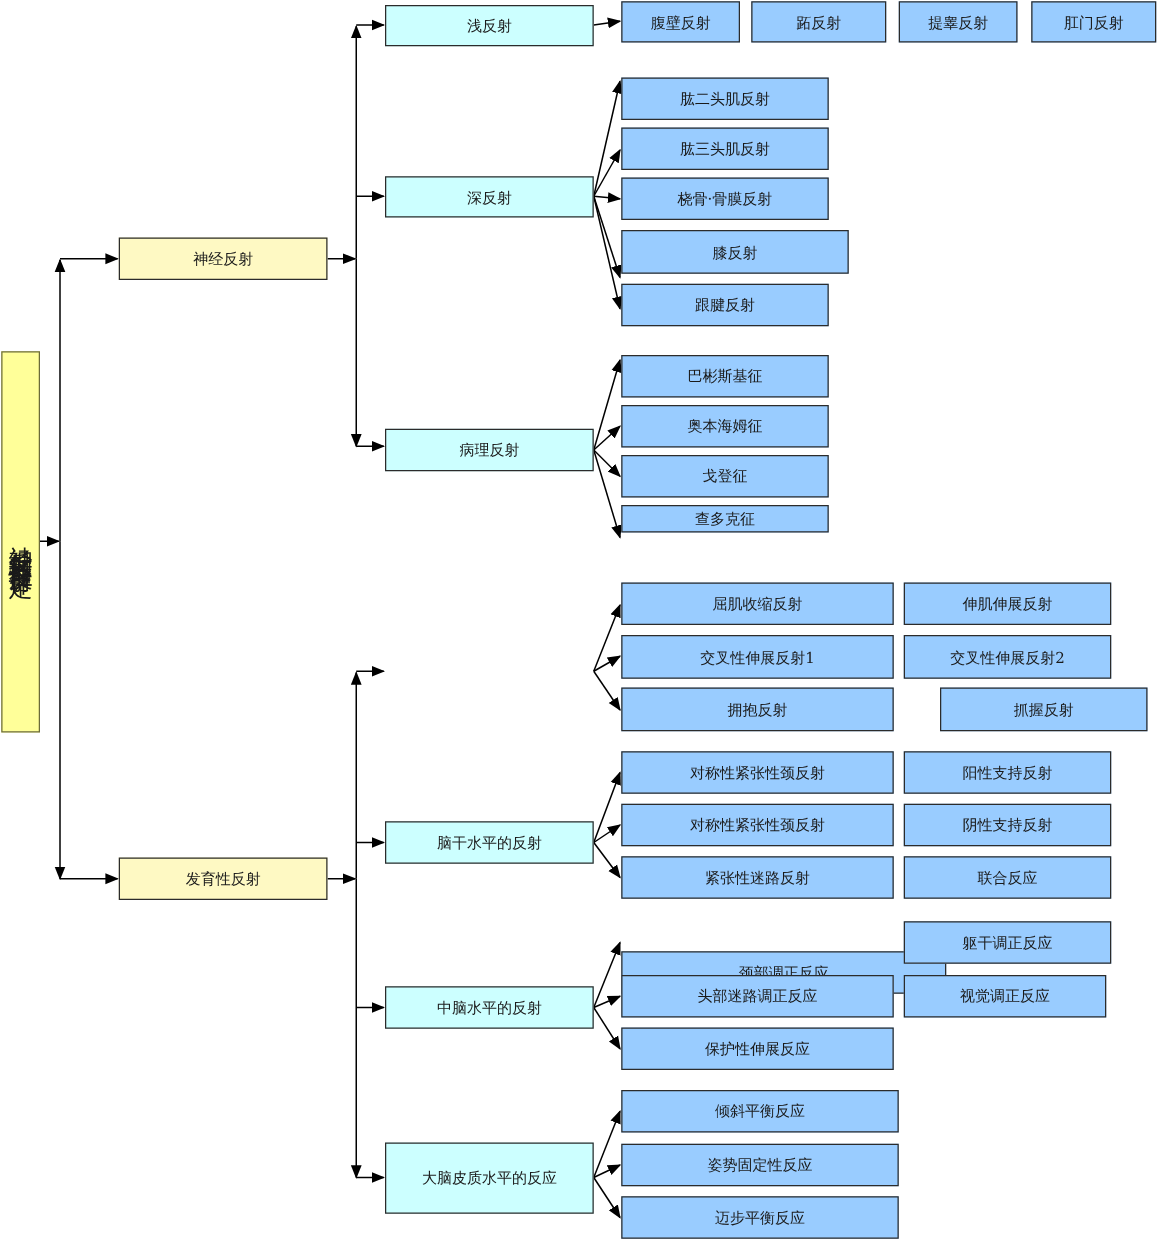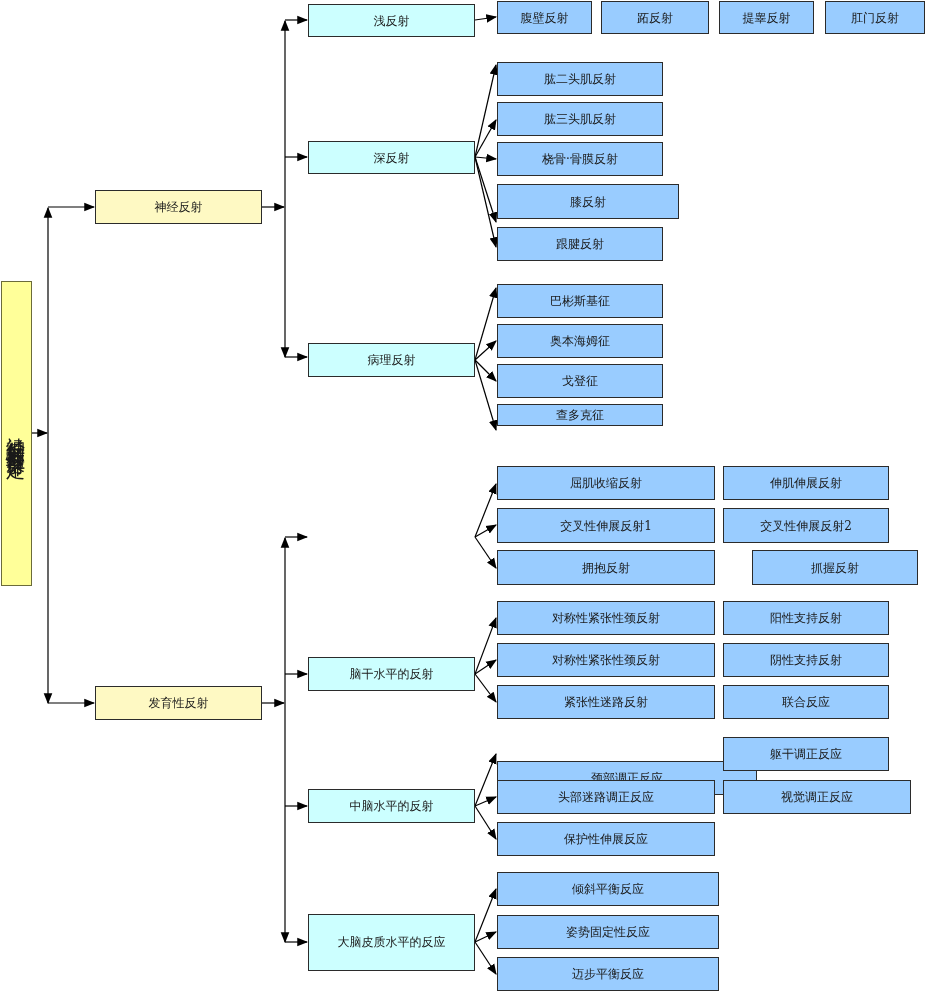--- a/index.html
+++ b/index.html
@@ -182,21 +182,21 @@
 
   <div class="box leaf" style="left:497px;top:737px;width:260px;height:34px;margin-top:24px;">
       <span>颈部调正反应</span>
     </div>
   <div class="box leaf" style="left:723px;top:737px;width:166px;height:34px;">
       <span>躯干调正反应</span>
     </div>
   <div class="box leaf" style="left:497px;top:780px;width:218px;height:34px;">
       <span>头部迷路调正反应</span>
     </div>
-  <div class="box leaf" style="left:723px;top:780px;width:188px;height:34px;">
+  <div class="box leaf" style="left:723px;top:780px;width:162px;height:34px;">
       <span>视觉调正反应</span>
     </div>
   <div class="box leaf" style="left:497px;top:822px;width:218px;height:34px;">
       <span>保护性伸展反应</span>
     </div>
 
   <div class="box leaf" style="left:497px;top:872px;width:222px;height:34px;">
       <span>倾斜平衡反应</span>
     </div>
   <div class="box leaf" style="left:497px;top:915px;width:222px;height:34px;">

